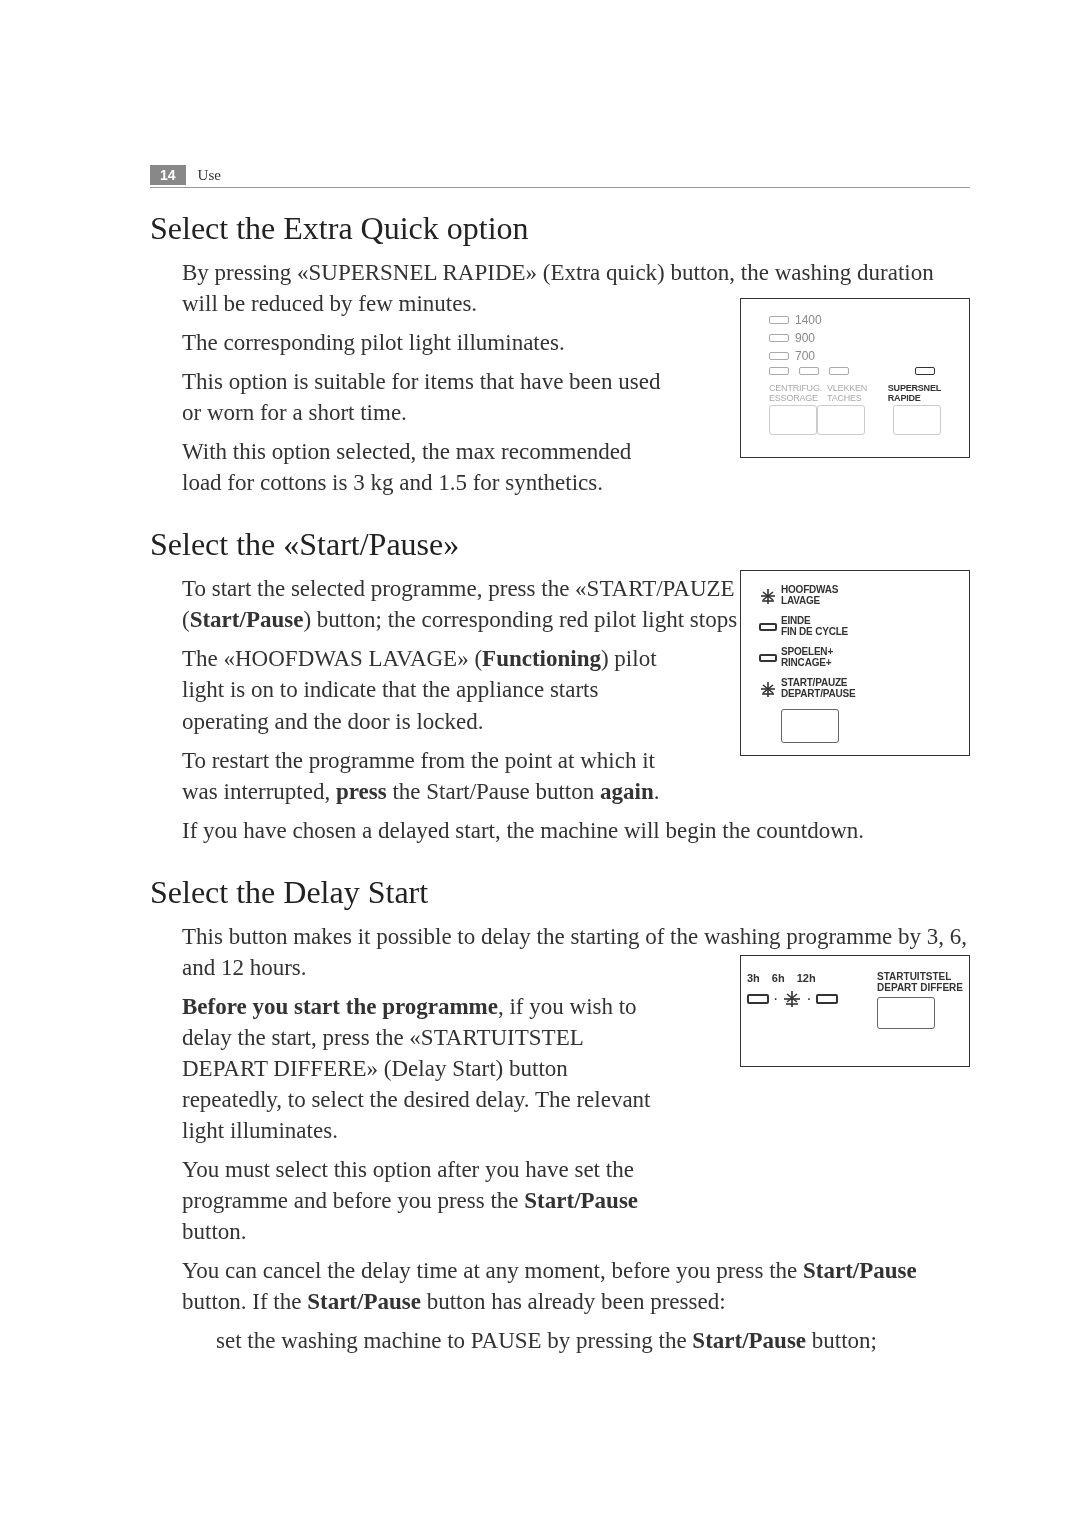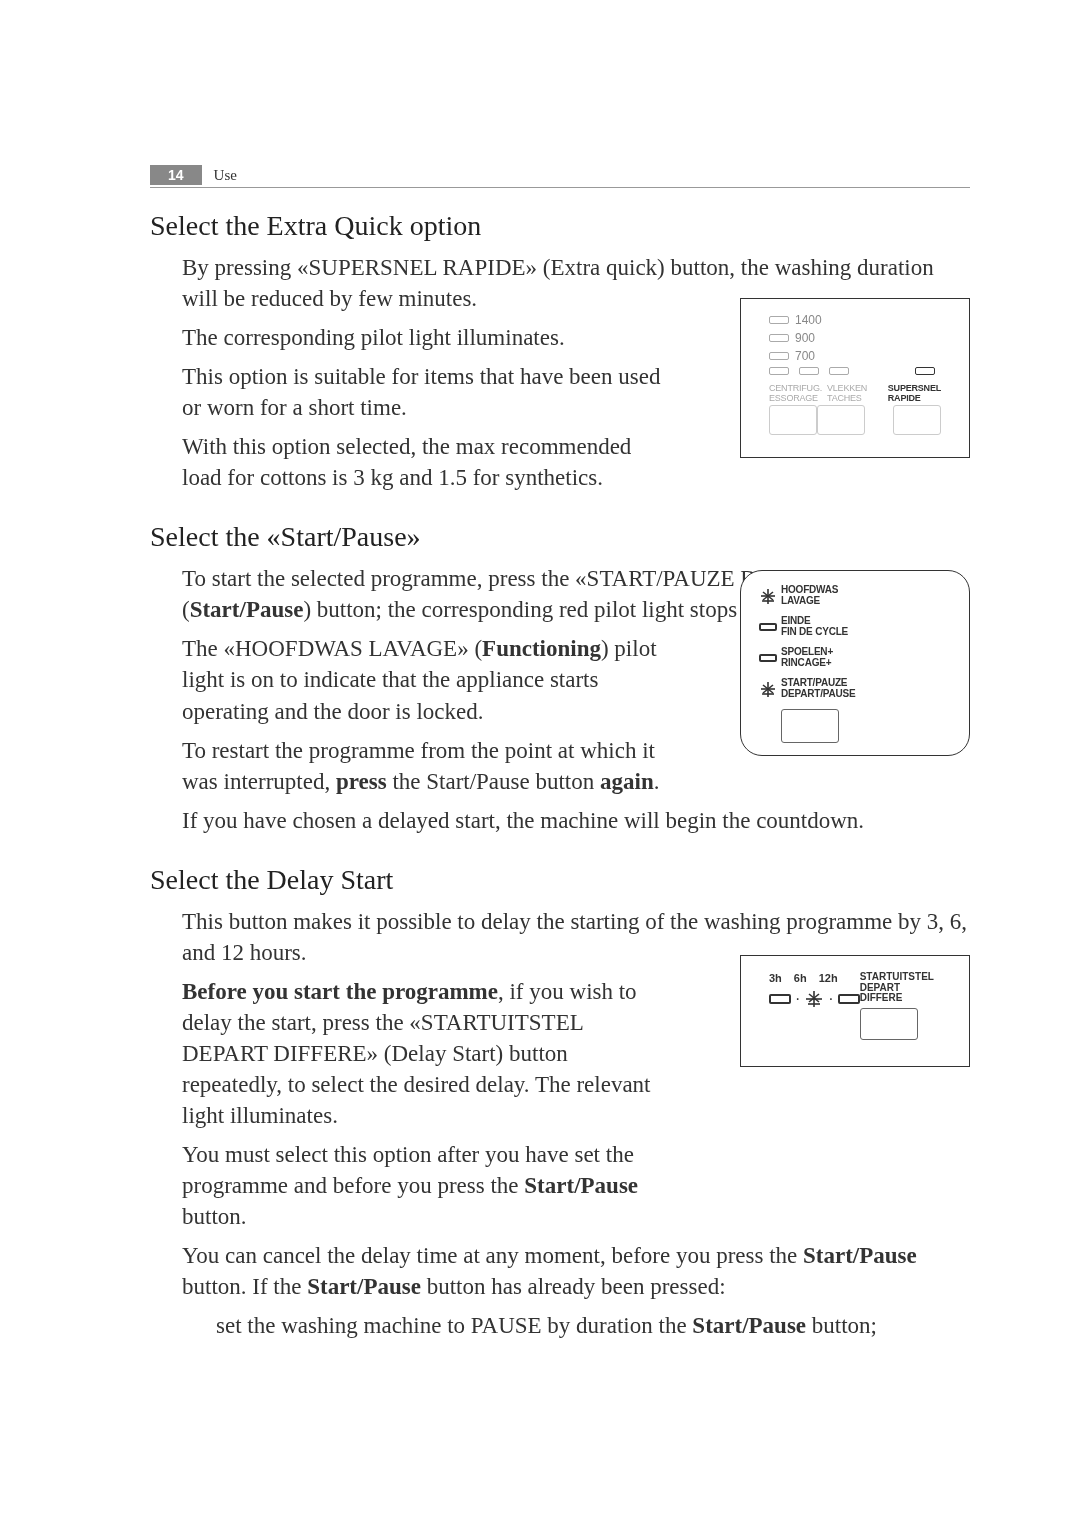--- a/index.html
+++ b/index.html
@@ -17,32 +17,32 @@
       top: 165px;
       left: 150px;
       right: 110px;
       border-bottom: 1px solid #999;
       padding-bottom: 2px;
     }
     .page-num-box {
       background: #888;
       color: #fff;
       font-weight: bold;
-      padding: 2px 18px;
+      padding: 2px 10px;
       font-size: 14px;
       display: inline-block;
       font-family: Arial, sans-serif;
     }
     .page-header-label {
       font-size: 15px;
       margin-left: 8px;
     }
     .content { margin-top: 50px; }
     h2 {
-      font-size: 28px;
+      font-size: 32px;
       font-weight: normal;
       margin-top: 28px;
       margin-bottom: 10px;
       color: #222;
     }
     .body-block {
       font-size: 23px;
       line-height: 1.35;
       margin-left: 32px;
     }
@@ -51,22 +51,22 @@
     .bullet-indent { margin-left: 34px; }
     b { font-weight: bold; }
 
     .panel {
       position: absolute;
       border: 1px solid #333;
       background: #fff;
       font-family: Arial, sans-serif;
     }
     .panel1 { right: 110px; top: 298px; width: 230px; height: 160px; padding: 14px 28px; }
-    .panel2 { right: 110px; top: 570px; width: 230px; height: 186px; padding: 14px 14px; border-radius: 22px; }
-    .panel3 { right: 110px; top: 955px; width: 230px; height: 112px; padding: 16px 28px; }
+    .panel2 { right: 110px; top: 570px; width: 230px; height: 186px; padding: 14px 14px; }
+    .panel3 { right: 110px; top: 955px; width: 230px; height: 112px; padding: 16px 6px; }
 
     .spin-row { display: flex; align-items: center; font-size: 12px; color: #888; margin-bottom: 4px; }
     .ind { display:inline-block; width: 20px; height: 8px; border: 1px solid #aaa; border-radius: 2px; margin-right: 6px; }
     .ind-dark { border-color: #333; }
     .ind-row { display: flex; gap: 4px; align-items: center; }
     .panel1-labels { display: flex; font-size: 9px; color: #aaa; margin-top: 8px; letter-spacing: -0.2px; }
     .panel1-labels .col { text-align: left; }
     .panel1-labels .col.dark { color: #333; font-weight: bold; }
     .panel1-boxes { display: flex; gap: 0; margin-top: 2px; }
     .pbox { width: 48px; height: 30px; border: 1px solid #ccc; border-radius: 3px; }
@@ -118,21 +118,21 @@
   </div>
 
   <h2>Select the Delay Start</h2>
   <div class="body-block">
     <p>This button makes it possible to delay the starting of the washing programme by 3, 6, and 12 hours.</p>
     <div class="left-text">
       <p><b>Before you start the programme</b><span>, if you wish to delay the start, press the «STARTUITSTEL DEPART DIFFERE» (Delay Start) button repeatedly, to select the desired delay. The relevant light illuminates.</span></p>
       <p><span>You must select this option after you have set the programme and before you press the </span><b>Start/Pause</b><span> button.</span></p>
     </div>
     <p><span>You can cancel the delay time at any moment, before you press the </span><b>Start/Pause</b><span> button. If the </span><b>Start/Pause</b><span> button has already been pressed:</span></p>
-    <p class="bullet-indent"><span>set the washing machine to PAUSE by duration the </span><b>Start/Pause</b><span> button;</span></p>
+    <p class="bullet-indent"><span>set the washing machine to PAUSE by pressing the </span><b>Start/Pause</b><span> button;</span></p>
   </div>
 
 </div>
 
 <div class="panel panel1">
   <div class="spin-row">
       <span class="ind"></span>
       <span>1400</span>
     </div>
   <div class="spin-row">

